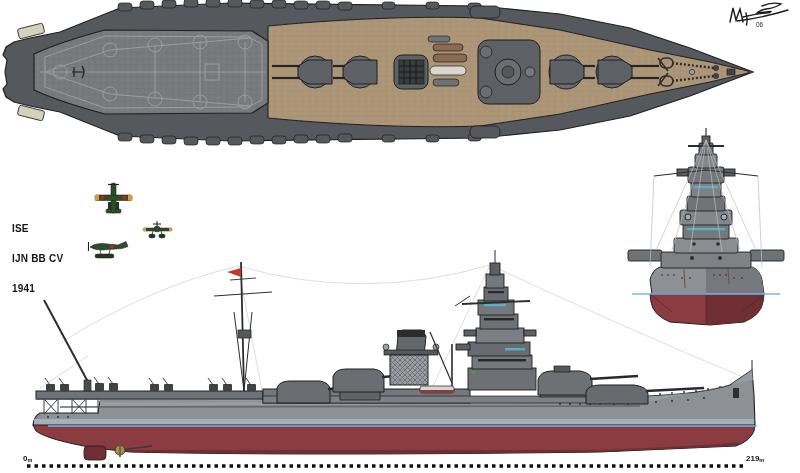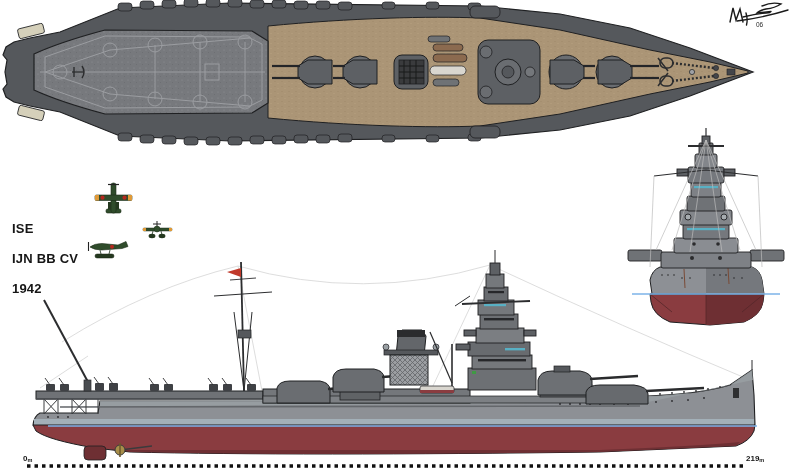--- a/index.html
+++ b/index.html
@@ -4,36 +4,36 @@
 <style>
   html,body{margin:0;padding:0;}
   .canvas{
     position:relative;width:800px;height:473px;overflow:hidden;
     background:var(--background,#ffffff);
     font-family:"Liberation Sans",sans-serif;
   }
   .canvas svg{position:absolute;left:0;top:0;}
   .title-block{
     position:absolute;left:12px;top:204px;z-index:3;
-    font-size:13px;font-weight:bold;line-height:10px;color:#161616;
+    font-size:10px;font-weight:bold;line-height:10px;color:#161616;
     letter-spacing:.2px;white-space:pre;
   }
   .scale-label{font-size:8px;font-weight:bold;fill:#161616;}
   .scale-label .unit{font-size:5.5px;}
   .sig-year{font-size:6.5px;fill:#2a2a2a;}
 </style>
 </head>
 <body>
 
 <div class="canvas">
 
   <div class="title-block">
     <div>ISE</div>
     <div>IJN BB CV</div>
-    <div>1942</div>
+    <div>1941</div>
   </div>
 
   <svg width="800" height="473" viewBox="0 0 800 473">
     <defs>
       <pattern id="fdeck" width="6" height="6" patternUnits="userSpaceOnUse">
         <rect width="6" height="6" fill="var(--flight_deck_gray)"></rect>
         <circle cx="2" cy="2" r="0.6" fill="#8d8f93"></circle>
         <circle cx="4.5" cy="4.5" r="0.5" fill="#6a6c70"></circle>
       </pattern>
       <pattern id="wdeck" width="7" height="5" patternUnits="userSpaceOnUse">

